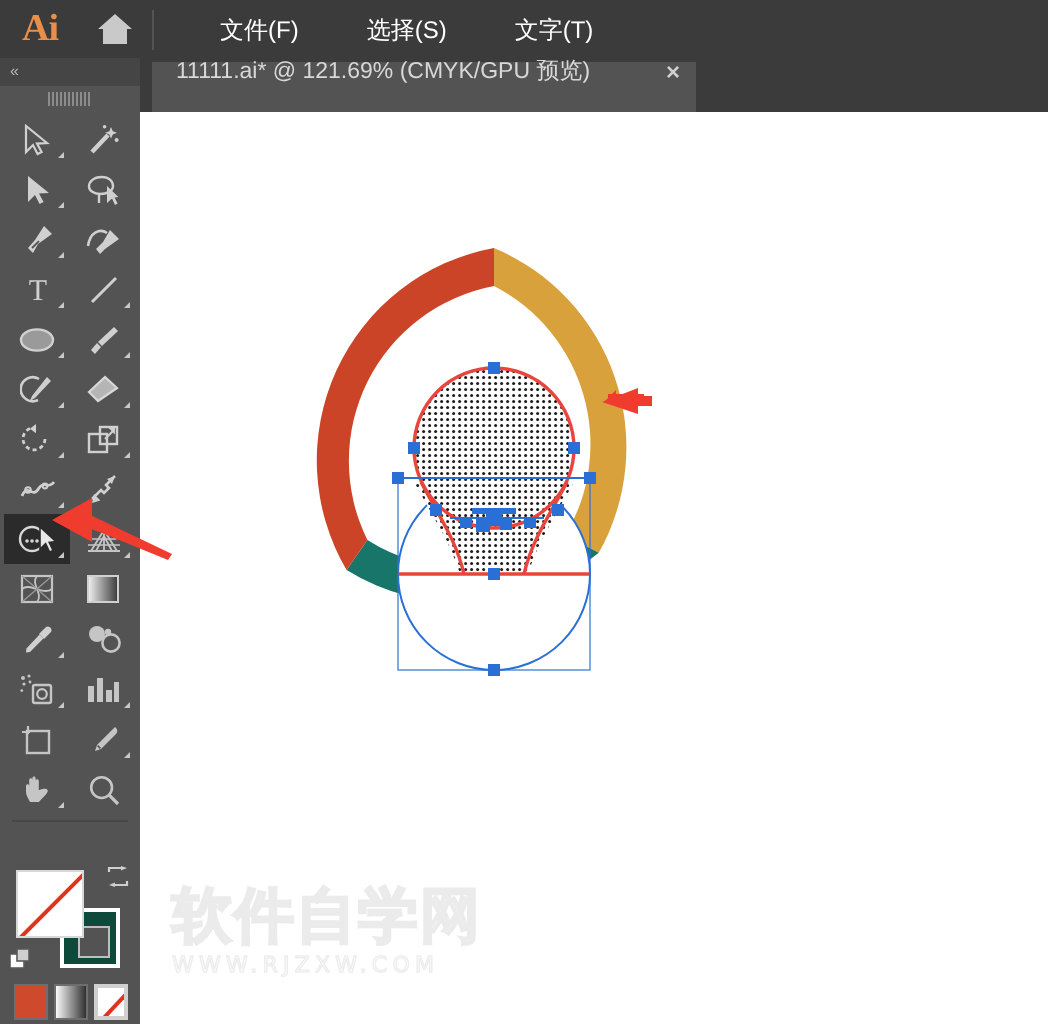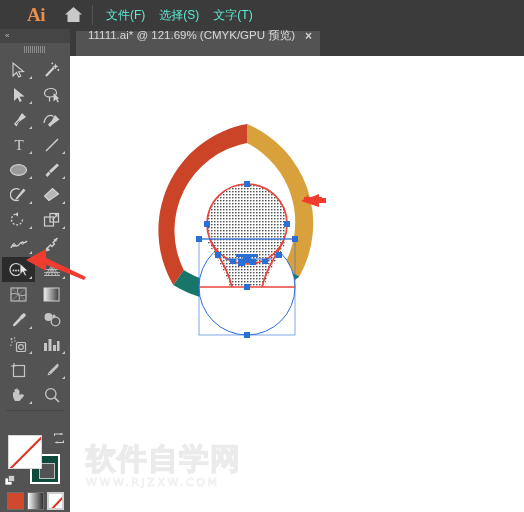--- a/index.html
+++ b/index.html
@@ -15,33 +15,33 @@
     position: absolute; left: 0; top: 0; width: 524px; height: 29px;
     background: #3b3b3b;
     display: flex; align-items: center;
   }
   #ai-logo {
     width: 40px; height: 29px;
     display: flex; align-items: center; justify-content: center;
     color: #e98f49; font-size: 19px; font-weight: bold;
     font-family: "Liberation Serif", "DejaVu Serif", serif;
     letter-spacing: -0.5px;
-    margin-left: 16px;
   }
   #home-btn {
     width: 34px; height: 29px;
     display: flex; align-items: center; justify-content: center;
   }
   #menu-divider {
     width: 1px; height: 20px; background: #545454; margin: 0 6px 0 2px;
   }
   .menu-item {
-    color: #5eead4; font-size: 12px;
+    color: #ffffff; font-size: 12px;
     padding: 4px 7px; white-space: nowrap;
     line-height: 14px;
+    margin-left: 20px;
   }
 
   
   #leftcol {
     position: absolute; left: 0; top: 29px; width: 70px; height: 483px;
     background: #535353;
   }
   #panel-header {
     position: absolute; left: 0; top: 0; width: 70px; height: 14px;
     background: #454545;
@@ -131,20 +131,21 @@
   
   #tabbar {
     position: absolute; left: 70px; top: 29px; width: 454px; height: 27px;
     background: #3b3b3b;
   }
   #doctab {
     position: absolute; left: 6px; top: 2px; height: 25px;
     background: #535353;
     display: flex; align-items: center;
     padding: 0 8px 16px 12px;
+    gap: 28px;
   }
   #tab-title {
     color: #d8d8d8; font-size: 11.5px; white-space: nowrap;
   }
   #tab-close {
     color: #d0d0d0; font-size: 12px; margin-left: 10px;
     font-weight: bold; line-height: 12px;
   }
 
   

